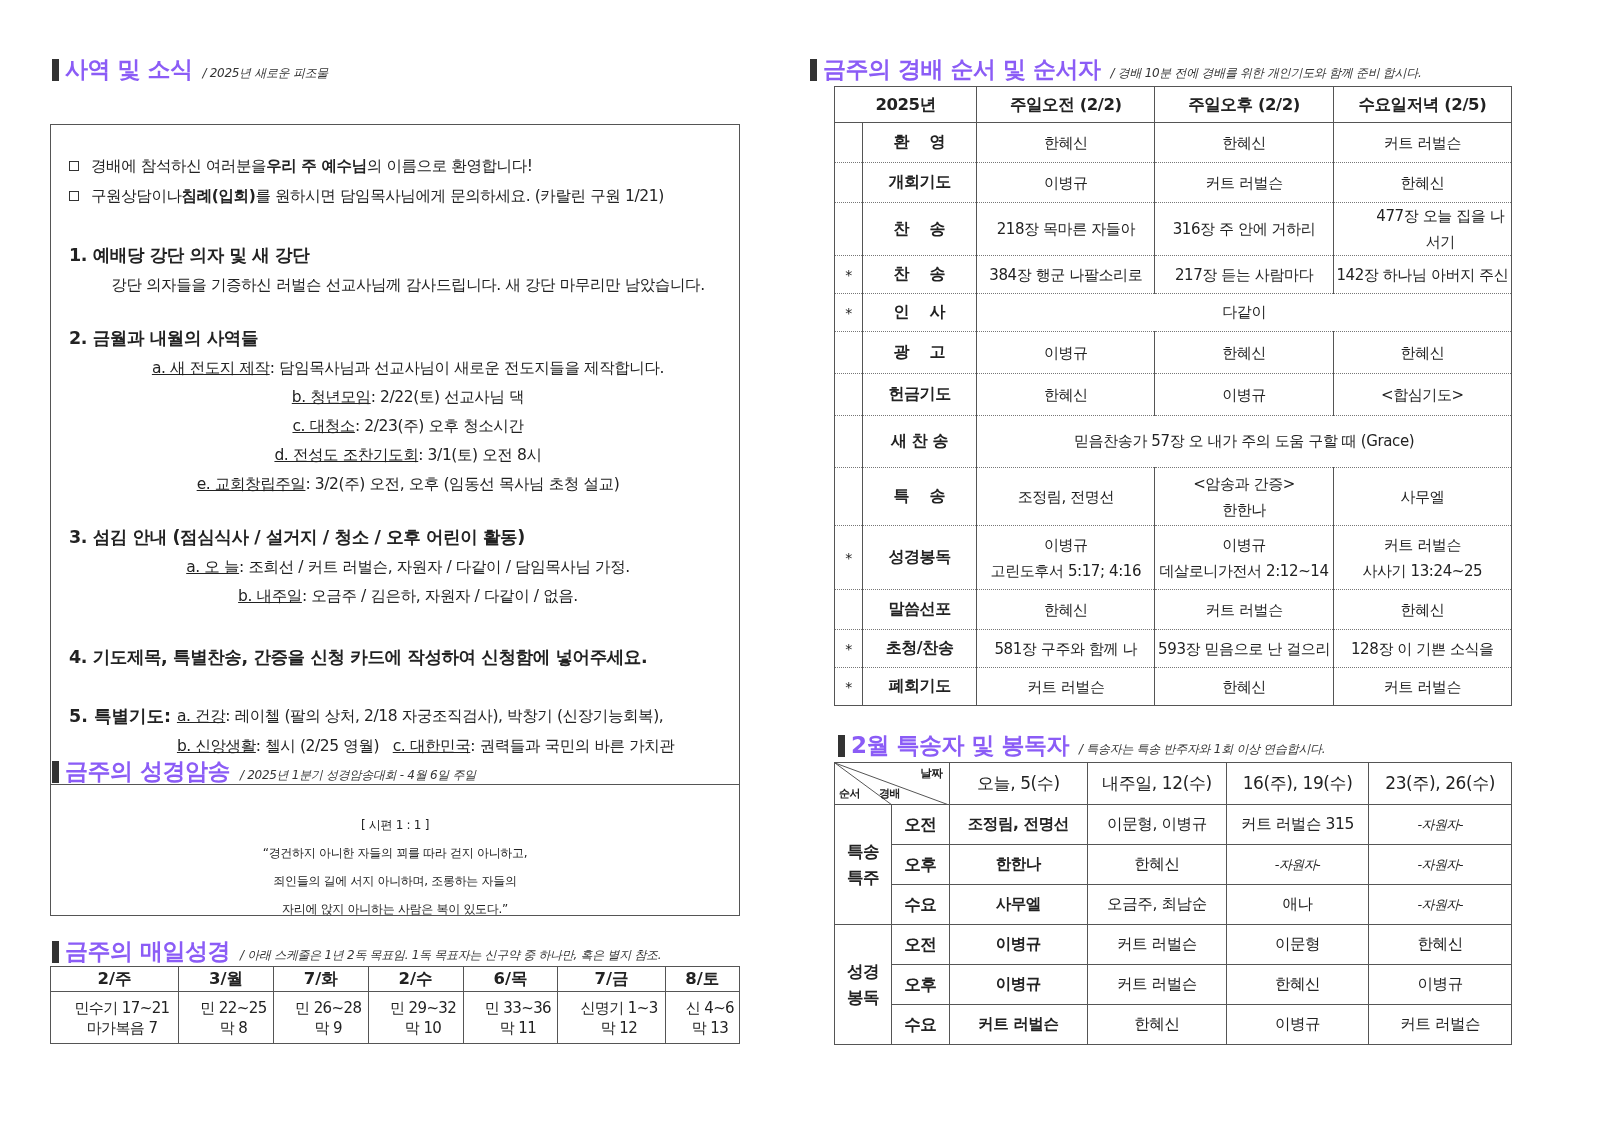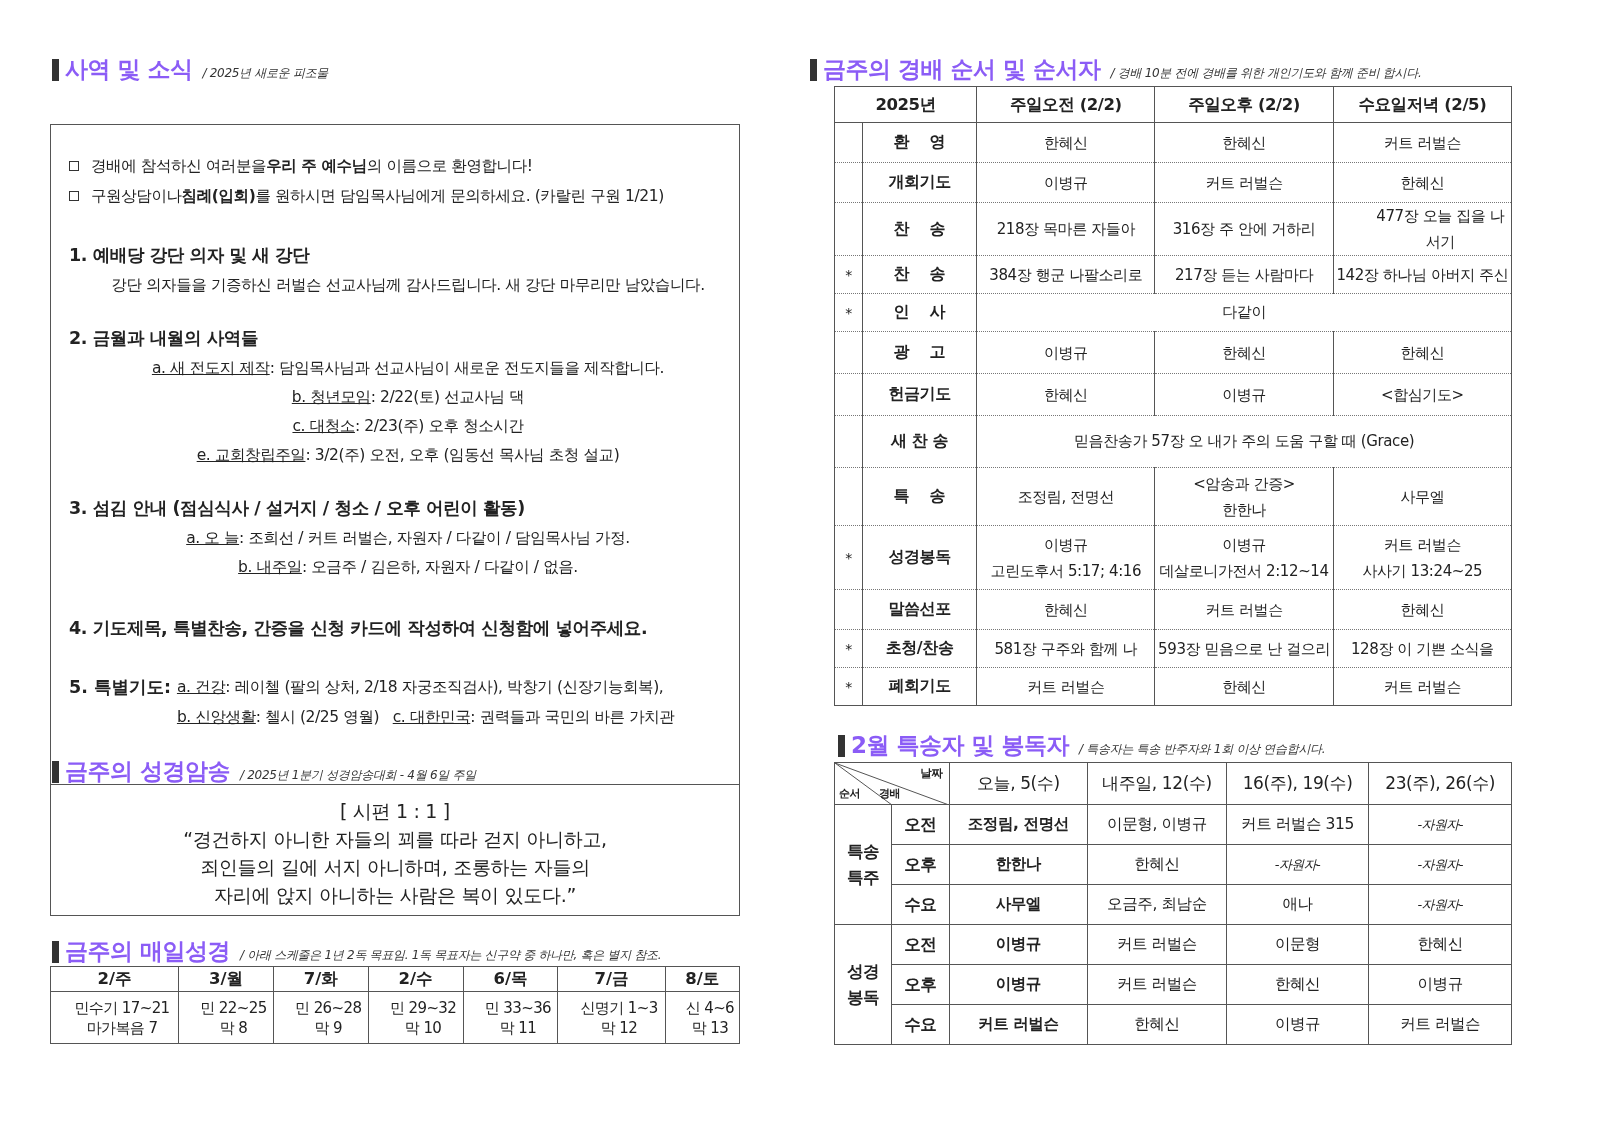--- a/index.html
+++ b/index.html
@@ -21,21 +21,21 @@
   .news .item { margin-top: 22px; }
   .news .item-title { font-size: 17.5px; font-weight: bold; height: 32px; line-height: 32px; letter-spacing: -0.4px; }
   .news .item-line { padding-left: 26px; height: 29px; line-height: 29px; letter-spacing: -0.4px; white-space: nowrap; text-align: center; }
   .news .lbl { text-decoration: underline; }
   .news .item5 { display: flex; }
   .news .item5 .head { font-size: 17.5px; font-weight: bold; white-space: nowrap; }
   .news .item5 .lines { margin-left: 6px; }
   .news .item5 .lines div { height: 30px; line-height: 30px; white-space: nowrap; letter-spacing: -0.4px; }
 
   
-  .verse { left: 50px; top: 784px; width: 690px; height: 132px; text-align: center; font-size: 19px; padding-top: 12px; }
+  .verse { left: 50px; top: 784px; width: 690px; height: 132px; text-align: center; font-size: 12px; padding-top: 26px; }
   .verse div { height: 28px; line-height: 28px; letter-spacing: -0.3px; }
 
   
   table { border-collapse: collapse; }
   .daily { position: absolute; left: 50px; top: 966px; width: 690px; font-size: 15px; }
   .daily th, .daily td { border: 1px solid #555; text-align: center; }
   .daily th { height: 25px; font-size: 16.5px; font-weight: bold; }
   .daily td { height: 52px; line-height: 20px; letter-spacing: -0.6px; padding-left: 15px; }
 
   
@@ -90,20 +90,21 @@
   <div class="item" style="margin-top:28px;">
     <div class="item-title">1. 예배당 강단 의자 및 새 강단</div>
     <div class="item-line">강단 의자들을 기증하신 러벌슨 선교사님께 감사드립니다. 새 강단 마무리만 남았습니다.</div>
   </div>
 
   <div class="item">
     <div class="item-title">2. 금월과 내월의 사역들</div>
     <div class="item-line"><span class="lbl">a. 새 전도지 제작</span><span>: 담임목사님과 선교사님이 새로운 전도지들을 제작합니다.</span></div>
     <div class="item-line"><span class="lbl">b. 청년모임</span><span>: 2/22(토) 선교사님 댁</span></div>
     <div class="item-line"><span class="lbl">c. 대청소</span><span>: 2/23(주) 오후 청소시간</span></div>
+    <div class="item-line"><span class="lbl">d. 전성도 조찬기도회</span><span>: 3/1(토) 오전 8시</span></div>
     <div class="item-line"><span class="lbl">e. 교회창립주일</span><span>: 3/2(주) 오전, 오후 (임동선 목사님 초청 설교)</span></div>
   </div>
 
   <div class="item">
     <div class="item-title">3. 섬김 안내 (점심식사 / 설거지 / 청소 / 오후 어린이 활동)</div>
     <div class="item-line"><span class="lbl">a. 오  늘</span><span>: 조희선 / 커트 러벌슨, 자원자 / 다같이 / 담임목사님 가정.</span></div>
     <div class="item-line"><span class="lbl">b. 내주일</span><span>: 오금주 / 김은하, 자원자 / 다같이 / 없음.</span></div>
   </div>
 
   <div class="item" style="margin-top:30px;">

